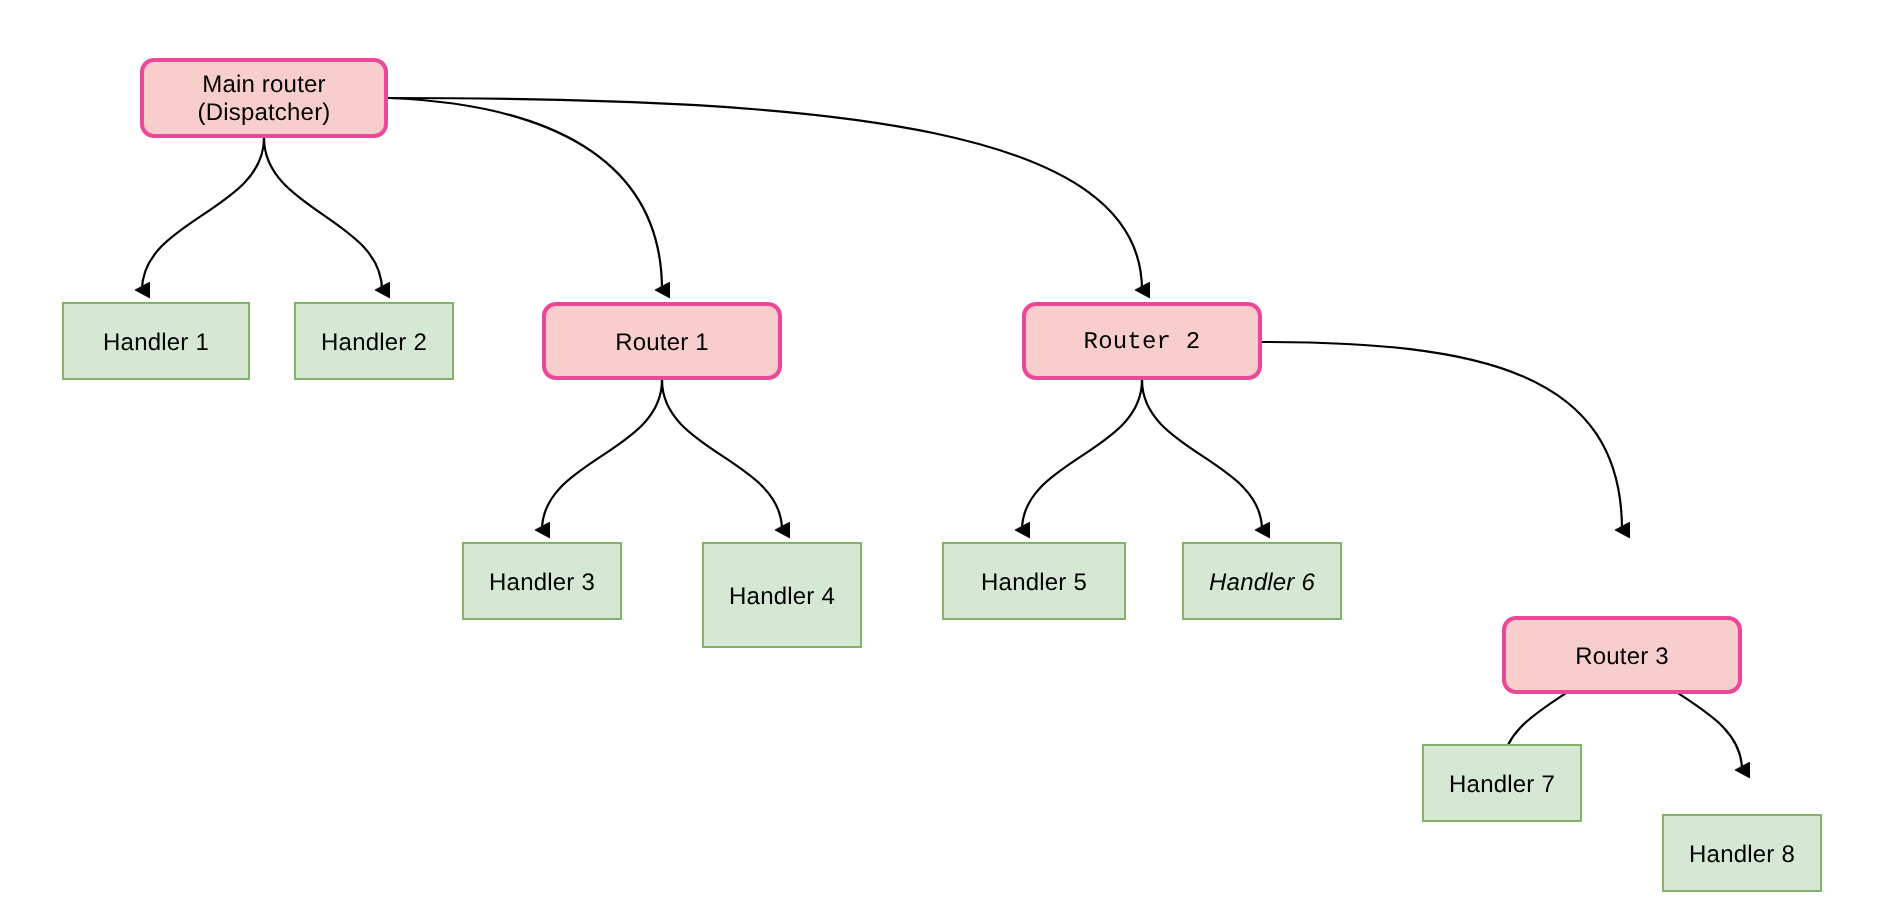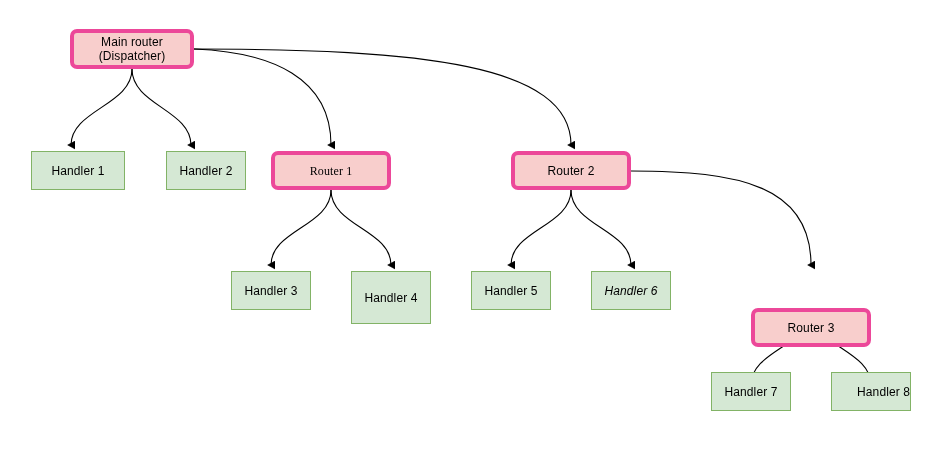--- a/index.html
+++ b/index.html
@@ -34,21 +34,21 @@
     justify-content: center;
     text-align: center;
     font-size: 12px;
     line-height: 14px;
     color: #000000;
     letter-spacing: 0.1px;
     z-index: 2;
   }
   .node-router {
     background: #f8cecc;
-    border: 4px solid #ec4899;
+    border: 2px solid #ec4899;
     border-radius: 7px;
   }
   .node-handler {
     background: #d5e8d4;
     border: 1px solid #82b366;
     border-radius: 0;
   }
   .node-label {
     display: block;
     white-space: pre-line;
@@ -81,45 +81,45 @@
   </svg>
 
   <div id="nodes-layer">
       <div class="node node-router" style="left: 70px; top: 29px; width: 124px; height: 40px;">
         <span class="node-label">Main router
 (Dispatcher)</span>
       </div>
       <div class="node node-handler" style="left: 31px; top: 151px; width: 94px; height: 39px;">
         <span class="node-label">Handler 1</span>
       </div>
-      <div class="node node-handler" style="left: 166px; top: 151px; width: 80px; height: 39px;">
+      <div class="node node-handler" style="left: 147px; top: 151px; width: 80px; height: 39px;">
         <span class="node-label">Handler 2</span>
       </div>
-      <div class="node node-router" style="left: 271px; top: 151px; width: 120px; height: 39px; font-family: Liberation Serif, serif;">
+      <div class="node node-router" style="left: 271px; top: 151px; width: 120px; height: 39px;">
         <span class="node-label">Router 1</span>
       </div>
-      <div class="node node-router" style="left: 511px; top: 151px; width: 120px; height: 39px;">
+      <div class="node node-router" style="left: 511px; top: 151px; width: 120px; height: 39px; font-family: Liberation Mono, monospace;">
         <span class="node-label">Router 2</span>
       </div>
       <div class="node node-handler" style="left: 231px; top: 271px; width: 80px; height: 39px; text-align: center;">
         <span class="node-label">Handler 3</span>
       </div>
       <div class="node node-handler" style="left: 351px; top: 271px; width: 80px; height: 53px;">
         <span class="node-label">Handler 4</span>
       </div>
-      <div class="node node-handler" style="left: 471px; top: 271px; width: 80px; height: 39px;">
+      <div class="node node-handler" style="left: 471px; top: 271px; width: 92px; height: 39px;">
         <span class="node-label">Handler 5</span>
       </div>
       <div class="node node-handler" style="left: 591px; top: 271px; width: 80px; height: 39px; font-style: italic;">
         <span class="node-label">Handler 6</span>
       </div>
       <div class="node node-router" style="left: 751px; top: 271px; width: 120px; height: 39px; margin-top: 37px;">
         <span class="node-label">Router 3</span>
       </div>
       <div class="node node-handler" style="left: 711px; top: 372px; width: 80px; height: 39px;">
         <span class="node-label">Handler 7</span>
       </div>
-      <div class="node node-handler" style="left: 831px; top: 372px; width: 80px; height: 39px; justify-content: flex-end;">
+      <div class="node node-handler" style="left: 831px; top: 407px; width: 80px; height: 39px;">
         <span class="node-label">Handler 8</span>
       </div>
     </div>
 
 </div>
 
 </body></html>

